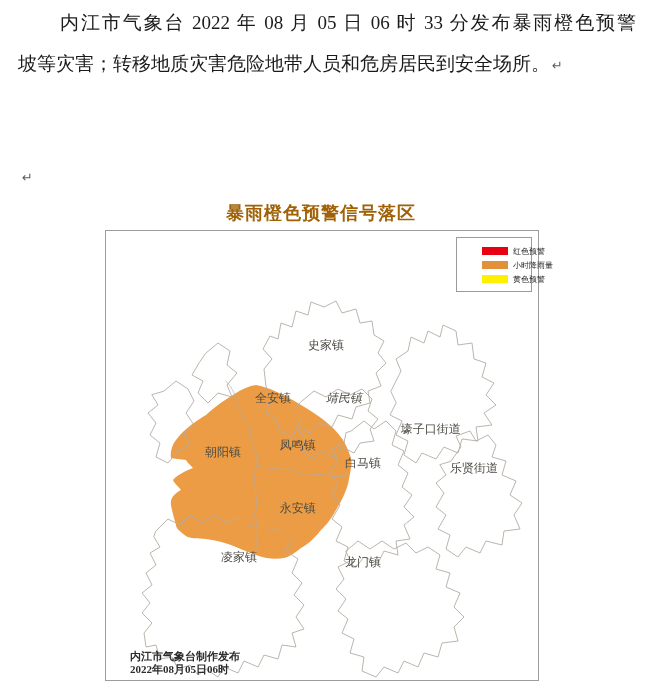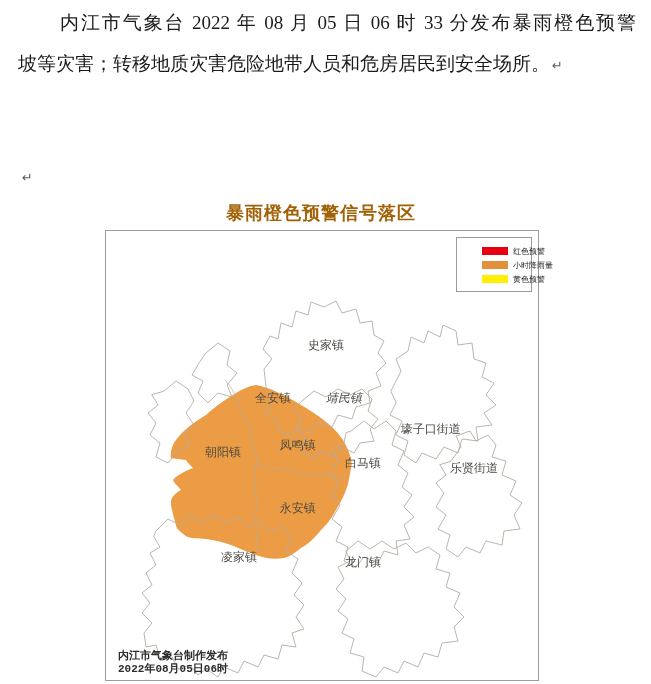--- a/index.html
+++ b/index.html
@@ -46,22 +46,22 @@
     position:absolute; top:6px; right:6px; width:76px; box-sizing:border-box;
     background:#fff; border:1px solid #9a9a9a; padding:5px 5px 4px 25px;
   }
   .legend-row { display:flex; align-items:center; height:12px; margin:2px 0; }
   .legend-swatch { width:26px; height:8px; flex:0 0 26px; }
   .legend-label {
     font-family:"Liberation Sans", sans-serif; font-size:8px; color:#1d1d1d;
     margin-left:5px; white-space:nowrap;
   }
   .attribution {
-    position:absolute; left:12px; bottom:4px;
-    font-family:Liberation Mono, monospace; font-size:11px; font-weight:bold;
+    position:absolute; left:24px; bottom:4px;
+    font-family:Liberation Serif, serif; font-size:11px; font-weight:bold;
     color:#2d2d2d; line-height:13px;
   }
 </style>
 </head>
 <body>
 
 <div class="doc-text" id="paragraph">
     <div class="line indent j">内江市气象台 2022 年 08 月 05 日 06 时 33 分发布暴雨橙色预警</div>
     <div class="line">坡等灾害；转移地质灾害危险地带人员和危房居民到安全场所。<span class="pmark">↵</span></div>
   </div>

